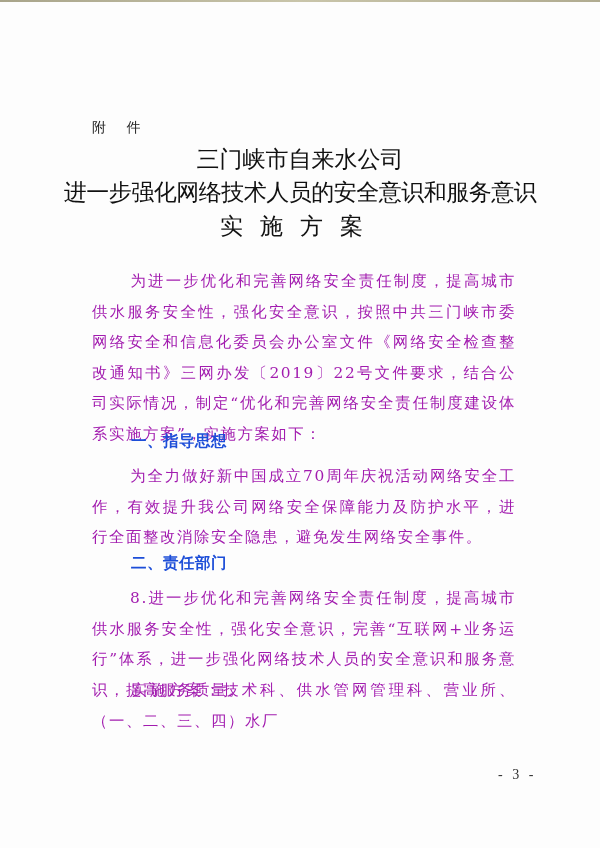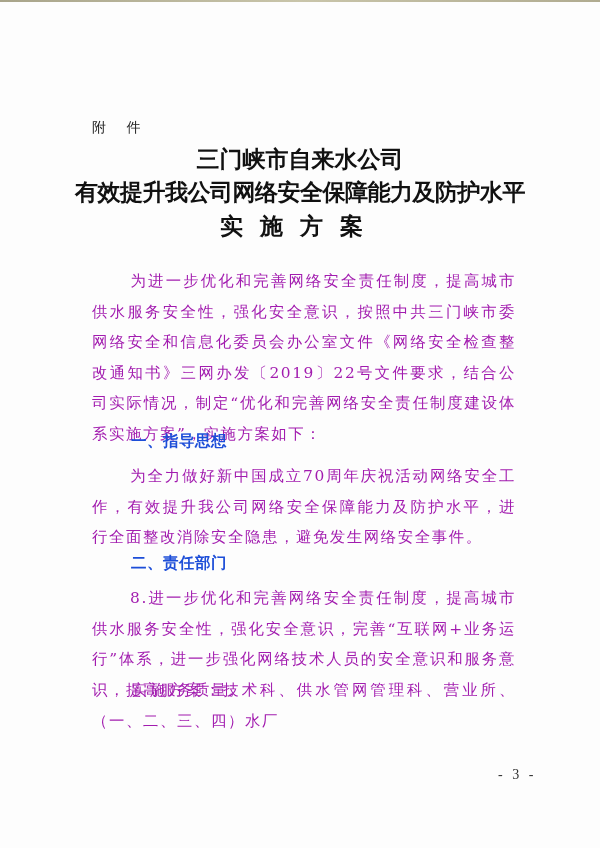--- a/index.html
+++ b/index.html
@@ -15,21 +15,21 @@
       background: linear-gradient(90deg, #a8a48a, #c9c5aa 50%, #b0ab90);
     }
     .page { position: absolute; left: 0; top: 0; width: 600px; height: 848px; }
     .attachment-label {
       position: absolute; left: 92px; top: 119px;
       font-family: "DejaVu Sans", "Liberation Sans", sans-serif;
       font-size: 14px; letter-spacing: 8px; color: #222;
     }
     .title {
       position: absolute; left: 0; width: 600px; text-align: center;
-      font-weight: bold; color: #111;
+      font-weight: normal; color: #111;
       font-family: "DejaVu Serif", "Liberation Serif", serif;
     }
     .title-1 { top: 144px; font-size: 23px; letter-spacing: 0px; }
     .title-2 { top: 177px; font-size: 23px; letter-spacing: -0.5px; }
     .title-3 { top: 211px; font-size: 23px; letter-spacing: 17px; box-sizing: border-box; }
     .para {
       position: absolute; left: 92px; width: 424px;
       font-size: 15.4px; line-height: 30.5px;
       text-align: justify; text-align-last: left;
       letter-spacing: 1.6px;
@@ -51,21 +51,21 @@
 </head>
 <body>
 
 <div class="top-edge"></div>
 
 <div class="page">
 
   <div class="attachment-label">附 件</div>
 
   <div class="title title-1">三门峡市自来水公司</div>
-  <div class="title title-2">有效提升我公司网络安全保障能力及防护水平</div>
+  <div class="title title-2">进一步强化网络技术人员的安全意识和服务意识</div>
   <div class="title title-3">实施方案</div>
 
   <div class="para" style="top:266px;"><span class="indent"></span><span>为进一步优化和完善网络安全责任制度，提高城市供水服务安全性，强化安全意识，按照中共三门峡市委网络安全和信息化委员会办公室文件《网络安全检查整改通知书》三网办发〔2019〕22号文件要求，结合公司实际情况，制定“优化和完善网络安全责任制度建设体系实施方案”，实施方案如下：</span></div>
 
   <div class="heading" style="top:431px;">一、指导思想</div>
 
   <div class="para" style="top:461px;"><span class="indent"></span><span>为全力做好新中国成立70周年庆祝活动网络安全工作，有效提升我公司网络安全保障能力及防护水平，进行全面整改消除安全隐患，避免发生网络安全事件。</span></div>
 
   <div class="heading" style="top:553px;">二、责任部门</div>
 

